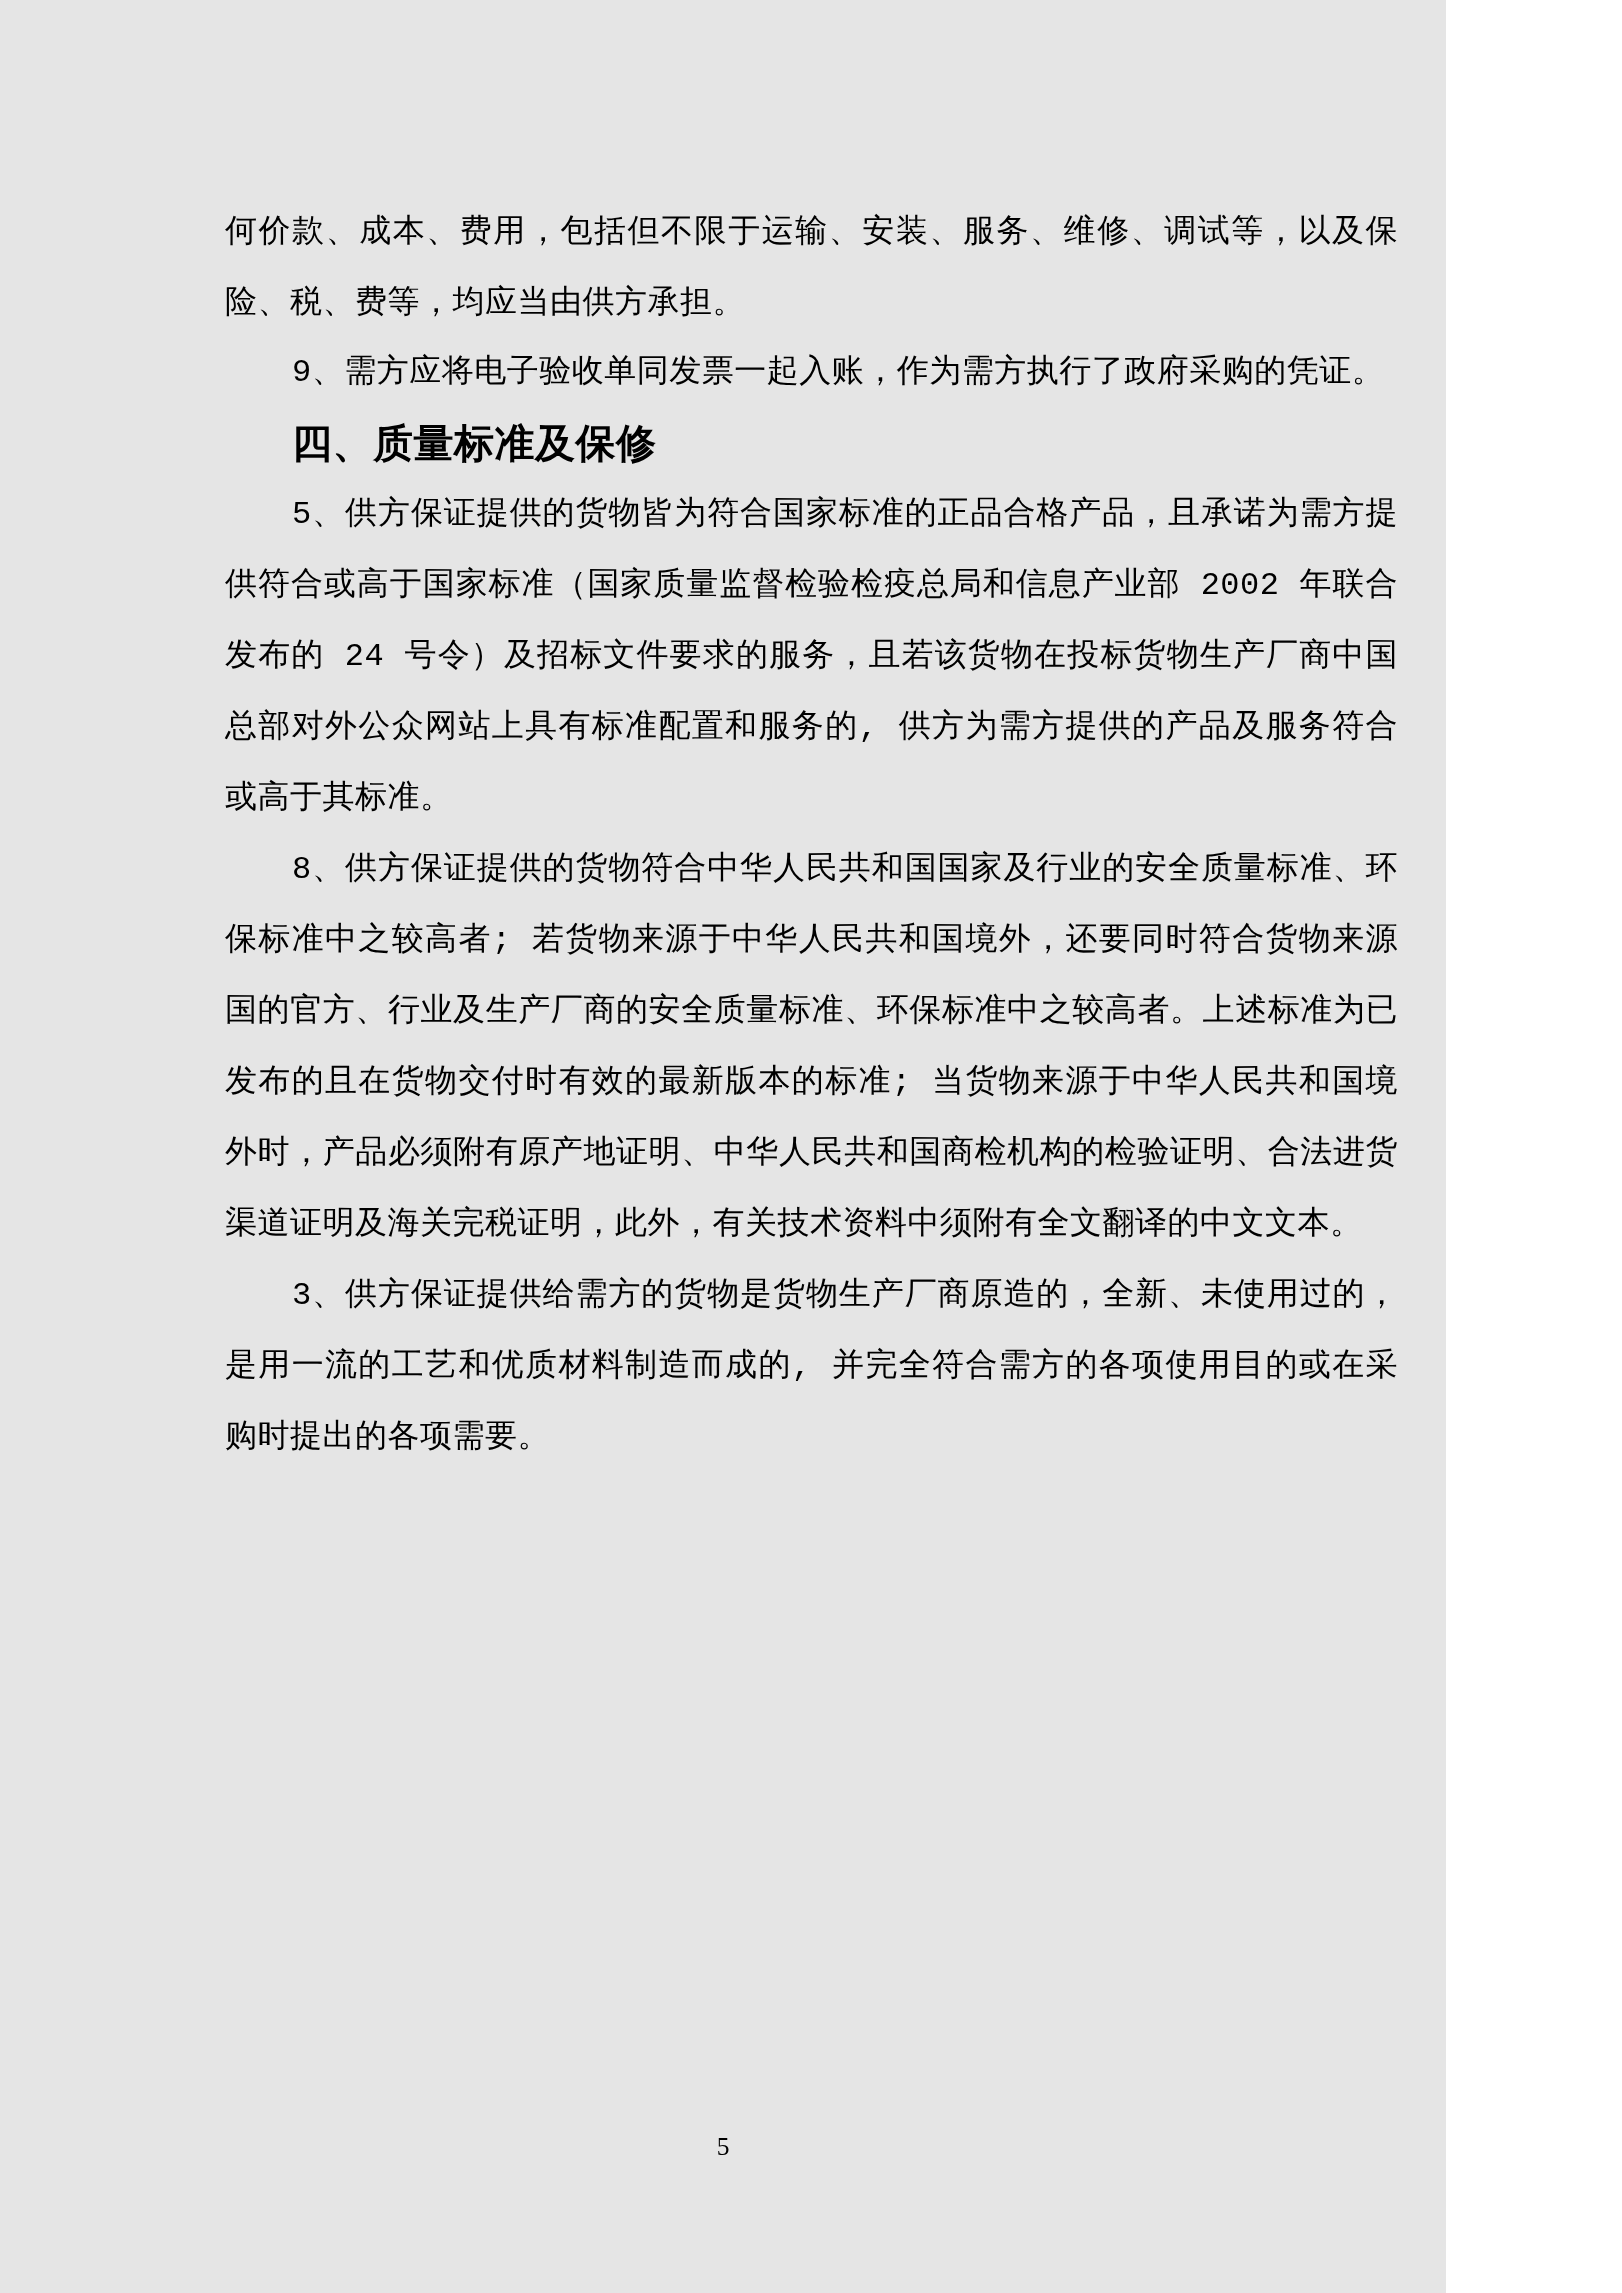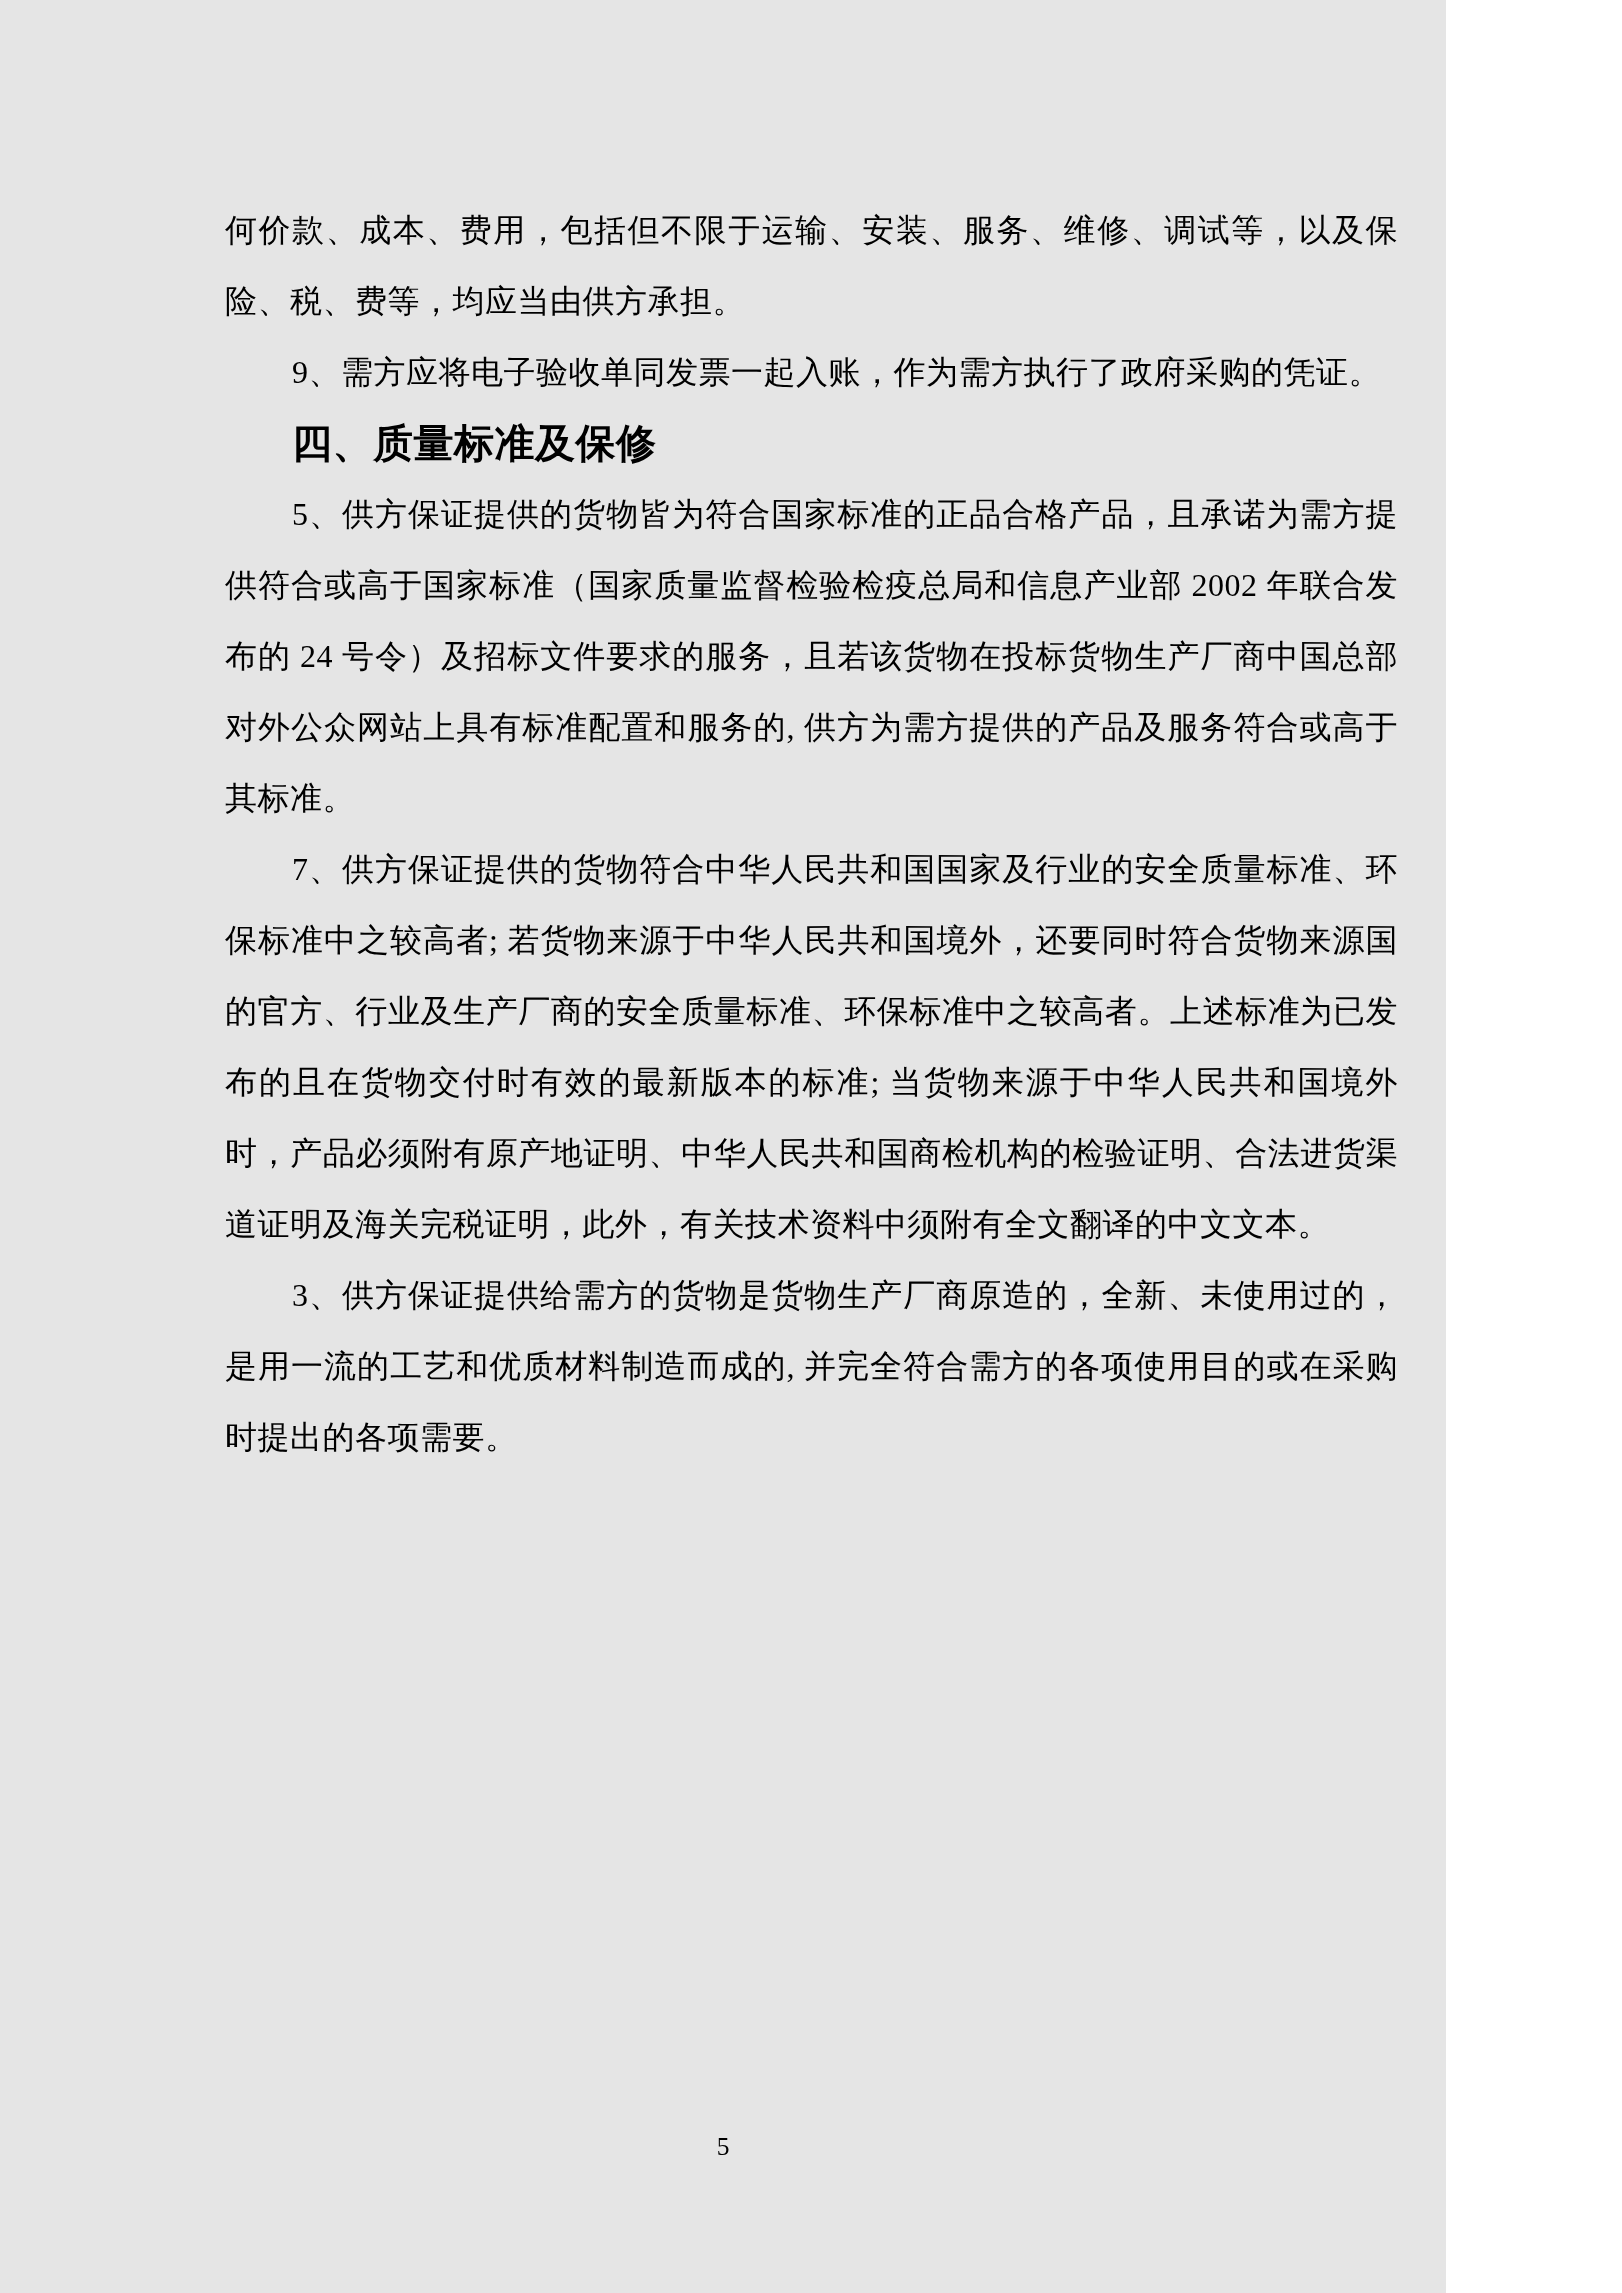--- a/index.html
+++ b/index.html
@@ -26,20 +26,21 @@
     font-size: 32px;
     line-height: 71px;
     color: #000000;
     text-align: justify;
     text-justify: inter-ideograph;
     margin: 0 0 0 0;
     letter-spacing: 0.5px;
   }
   .indent {
     text-indent: 67px;
+    font-family: Liberation Mono, monospace;
   }
   .heading {
     font-size: 40px;
     line-height: 71px;
     font-weight: bold;
     color: #000000;
     text-indent: 67px;
     margin: 0;
     letter-spacing: 0.5px;
   }
@@ -62,21 +63,21 @@
   <div class="content">
 
     <p class="para">何价款、成本、费用，包括但不限于运输、安装、服务、维修、调试等，以及保险、税、费等，均应当由供方承担。</p>
 
     <p class="para indent">9、需方应将电子验收单同发票一起入账，作为需方执行了政府采购的凭证。</p>
 
     <p class="heading">四、质量标准及保修</p>
 
     <p class="para indent">5、供方保证提供的货物皆为符合国家标准的正品合格产品，且承诺为需方提供符合或高于国家标准（国家质量监督检验检疫总局和信息产业部 2002 年联合发布的 24 号令）及招标文件要求的服务，且若该货物在投标货物生产厂商中国总部对外公众网站上具有标准配置和服务的, 供方为需方提供的产品及服务符合或高于其标准。</p>
 
-    <p class="para indent">7、供方保证提供的货物符合中华人民共和国国家及行业的安全质量标准、环保标准中之较高者; 若货物来源于中华人民共和国境外，还要同时符合货物来源国的官方、行业及生产厂商的安全质量标准、环保标准中之较高者。上述标准为已发布的且在货物交付时有效的最新版本的标准; 当货物来源于中华人民共和国境外时，产品必须附有原产地证明、中华人民共和国商检机构的检验证明、合法进货渠道证明及海关完税证明，此外，有关技术资料中须附有全文翻译的中文文本。</p>
+    <p class="para indent">8、供方保证提供的货物符合中华人民共和国国家及行业的安全质量标准、环保标准中之较高者; 若货物来源于中华人民共和国境外，还要同时符合货物来源国的官方、行业及生产厂商的安全质量标准、环保标准中之较高者。上述标准为已发布的且在货物交付时有效的最新版本的标准; 当货物来源于中华人民共和国境外时，产品必须附有原产地证明、中华人民共和国商检机构的检验证明、合法进货渠道证明及海关完税证明，此外，有关技术资料中须附有全文翻译的中文文本。</p>
 
     <p class="para indent">3、供方保证提供给需方的货物是货物生产厂商原造的，全新、未使用过的，是用一流的工艺和优质材料制造而成的, 并完全符合需方的各项使用目的或在采购时提出的各项需要。</p>
 
 
   </div>
 
   <div class="pagenum">5</div>
 
 </div>
 

